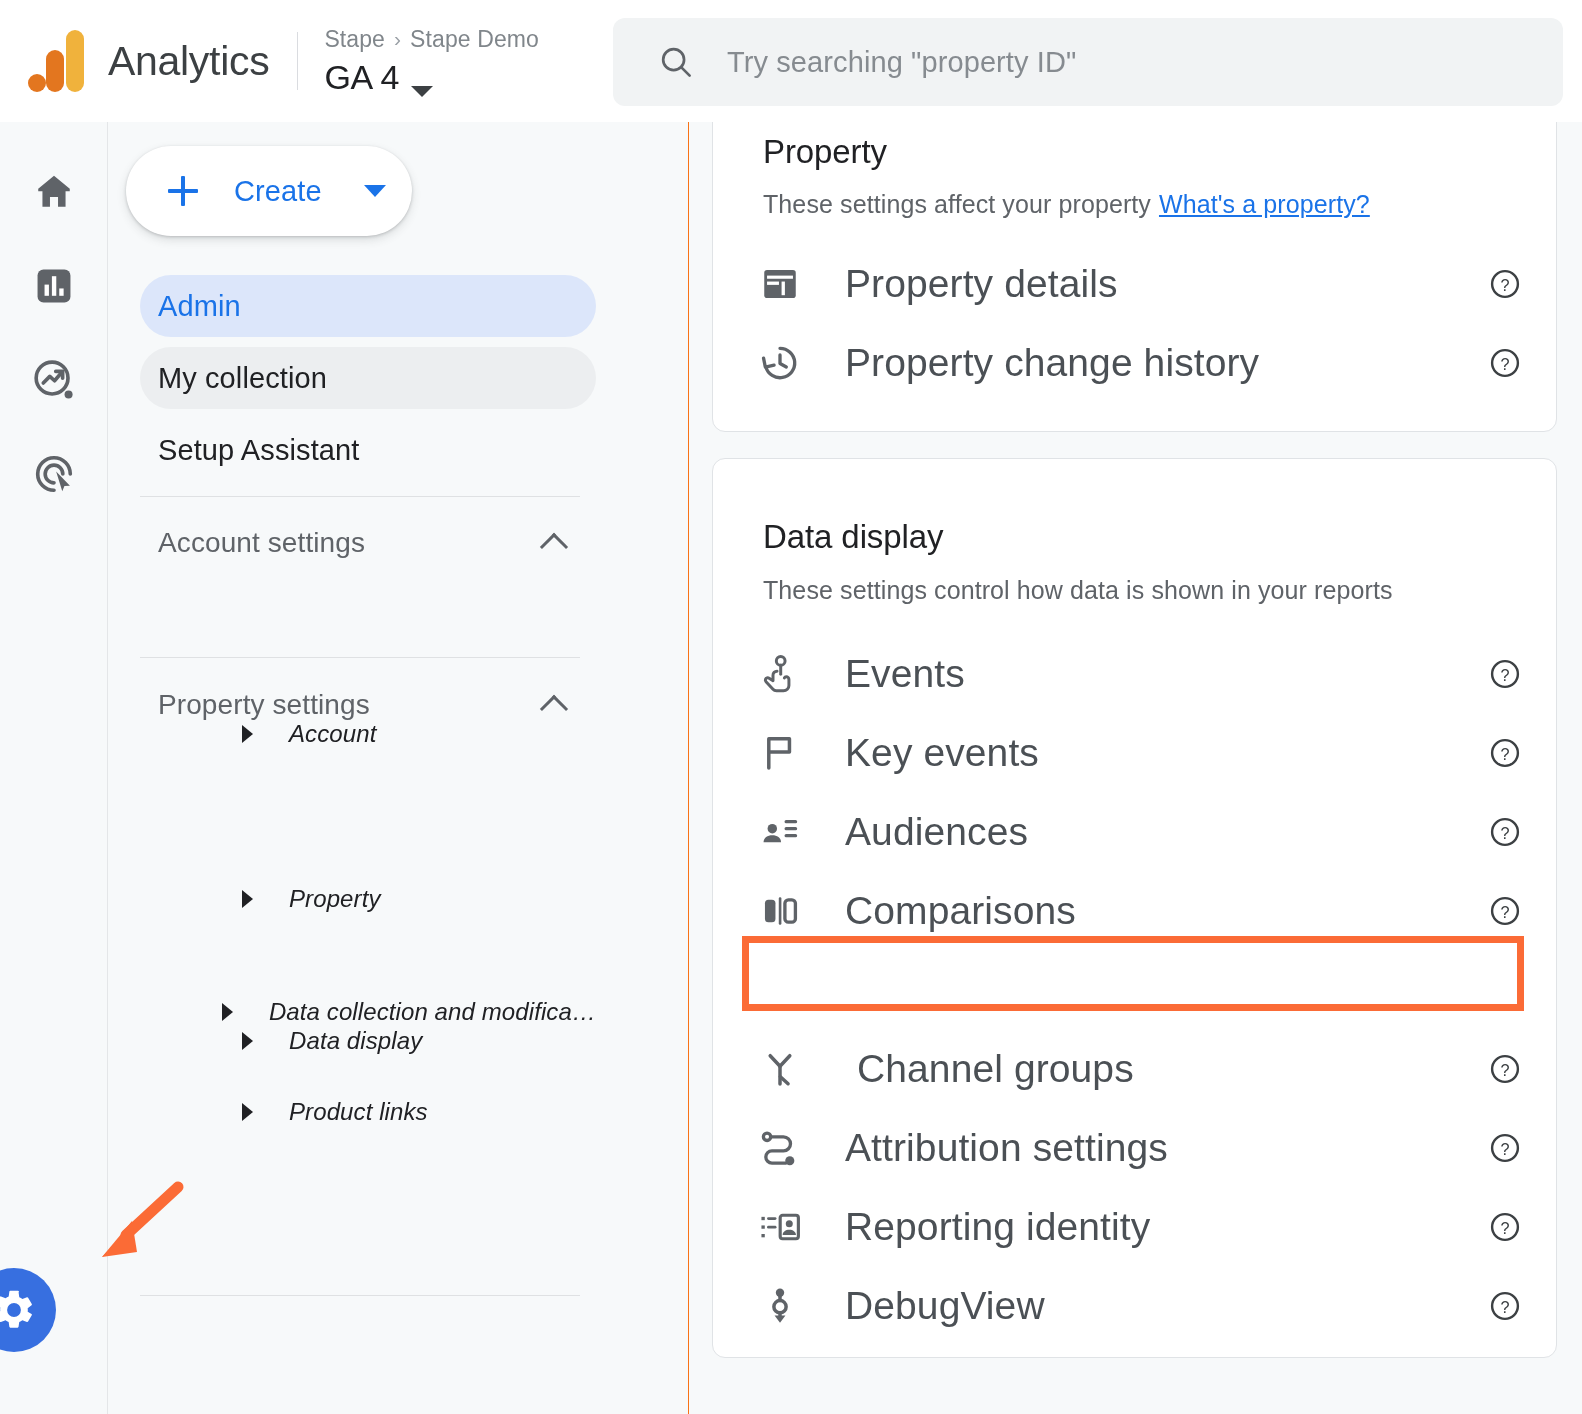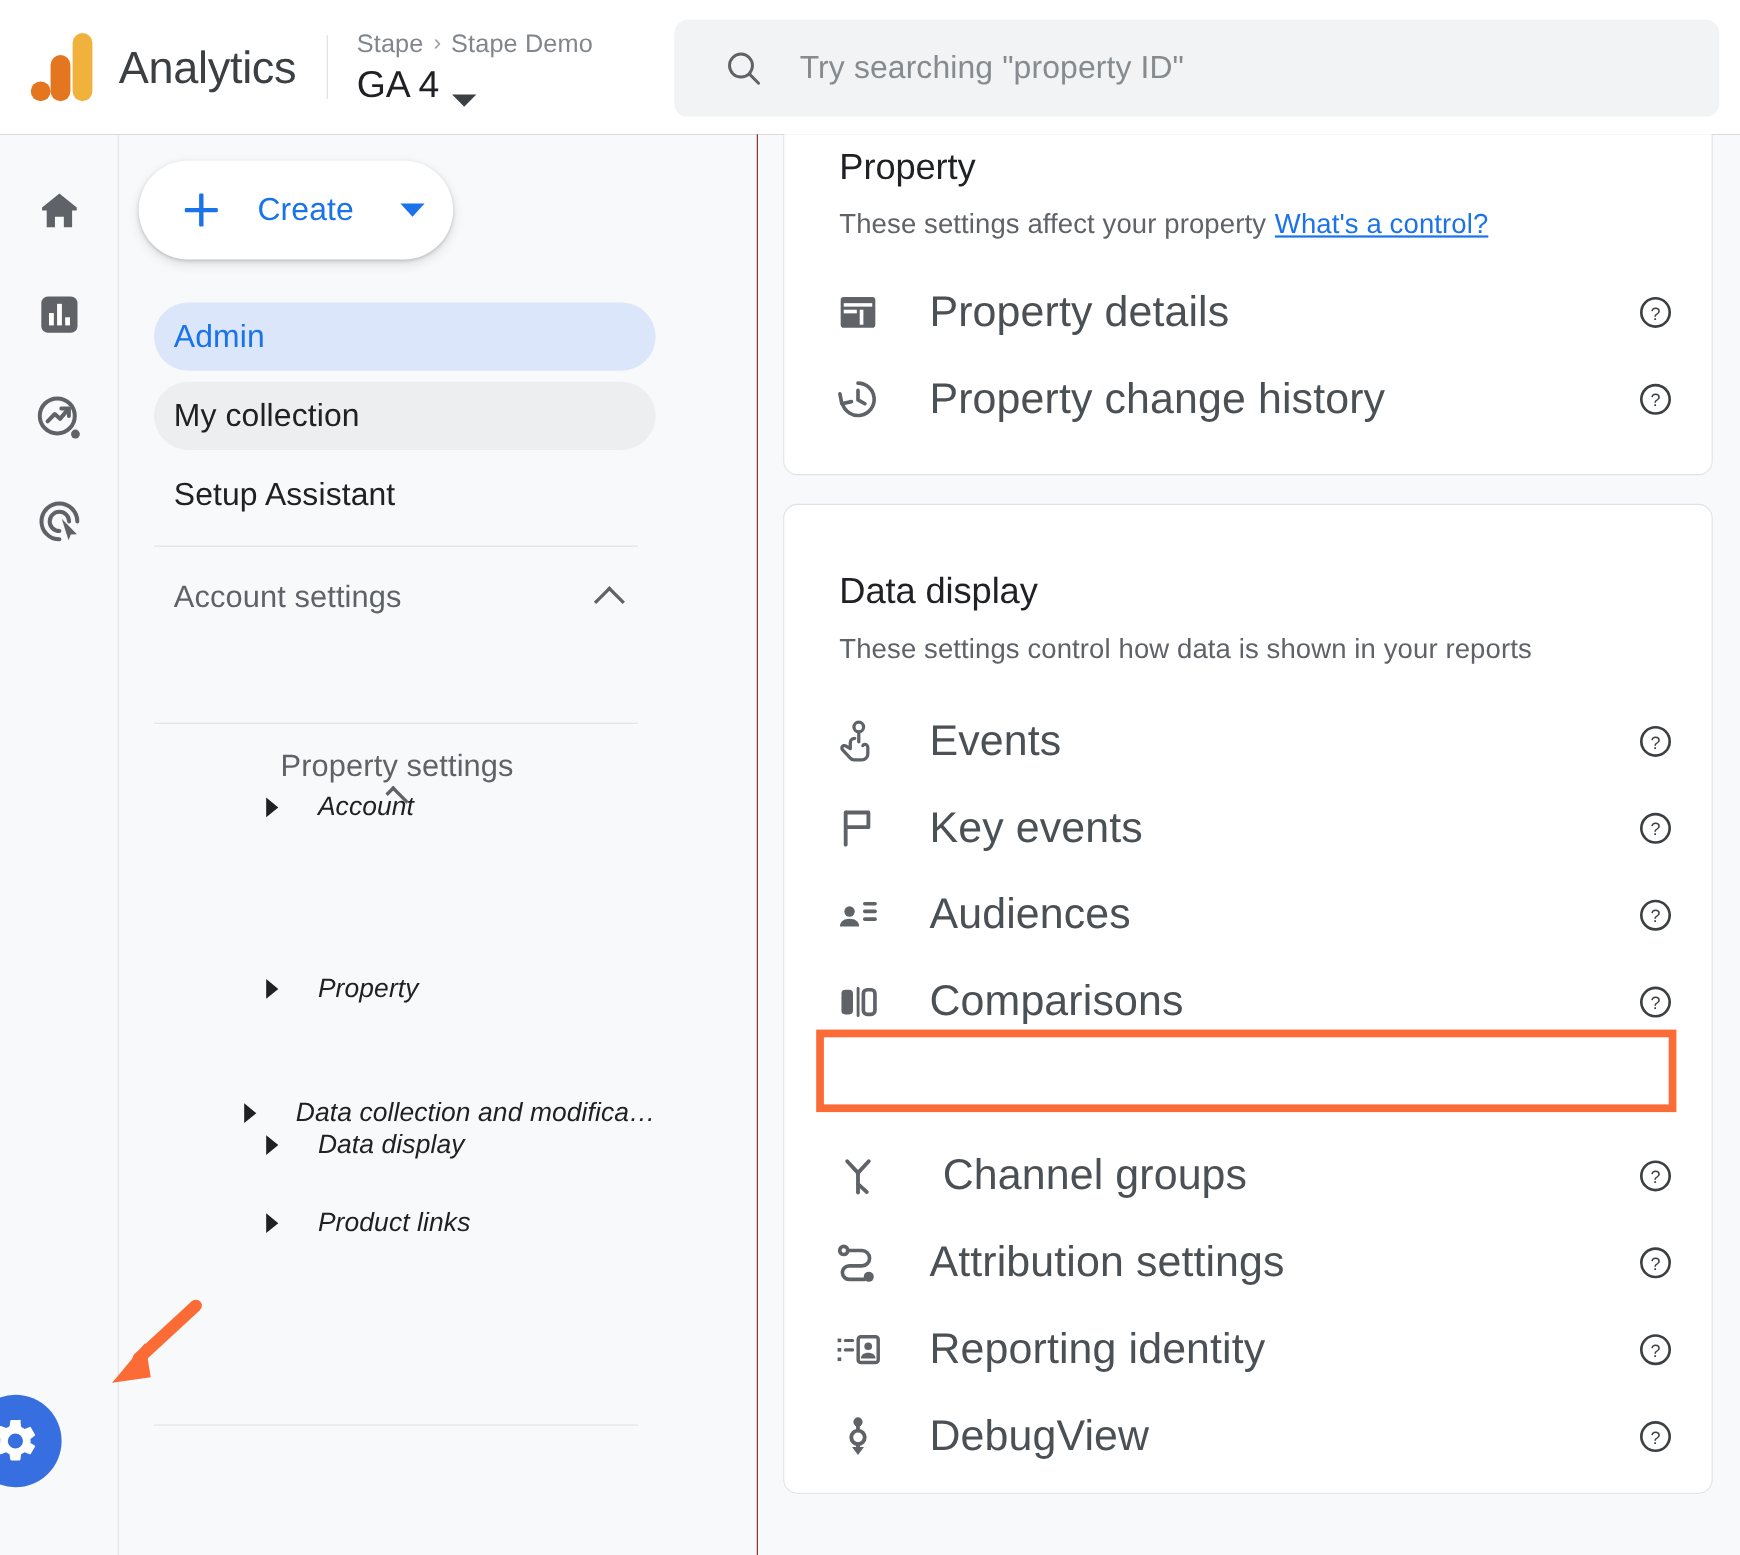--- a/index.html
+++ b/index.html
@@ -9,21 +9,21 @@
     overflow: hidden;
     background: #ffffff;
     font-family: "Liberation Sans", sans-serif;
     -webkit-font-smoothing: antialiased;
   }
 
   #app {
     position: relative;
     width: 1582px;
     height: 1414px;
-    background: #7f1d1d;
+    background: #f97316;
   }
 
   
   .topbar {
     position: absolute;
     top: 0; left: 0;
     width: 1582px;
     height: 122px;
     background: #ffffff;
     display: flex;
@@ -247,21 +247,21 @@
     height: 50px;
     display: flex;
     align-items: center;
     justify-content: space-between;
     padding: 0 16px 0 18px;
     font-size: 28px;
     color: #5f6368;
     letter-spacing: 0.1px;
   }
   .sect-account { top: 396px; }
-  .sect-property { top: 558px; flex-direction: column; }
+  .sect-property { top: 558px; }
 
   .chev-up {
     width: 20px; height: 20px;
     border-left: 3px solid #5f6368;
     border-top: 3px solid #5f6368;
     transform: rotate(45deg);
     margin-top: 8px;
   }
 
   .tree-item {
@@ -517,21 +517,21 @@
 
     <div class="divider div-3"></div>
 
   </div>
 
   <div class="main">
 
     <div class="card card-property">
       <div class="card-title" style="top:60px;">Property</div>
       <div class="card-sub" style="top:117px;">
-        <span>These settings affect your property</span><a href="#">What's a control?</a>
+        <span>These settings affect your property</span><a href="#">What's a property?</a>
       </div>
 
       <div class="row" style="top:180px;">
         <span class="row-icon">
           <svg width="42" height="42" viewBox="0 0 24 24">
             <rect x="3" y="4" width="18" height="16" rx="1.6" fill="#5f6368"></rect>
             <rect x="4.6" y="10.6" width="6.8" height="1.9" fill="#fff"></rect>
             <rect x="4.6" y="7.2" width="14.8" height="1.8" fill="#fff"></rect>
             <rect x="12.9" y="10.6" width="1.9" height="7.8" fill="#fff"></rect>
           </svg>

